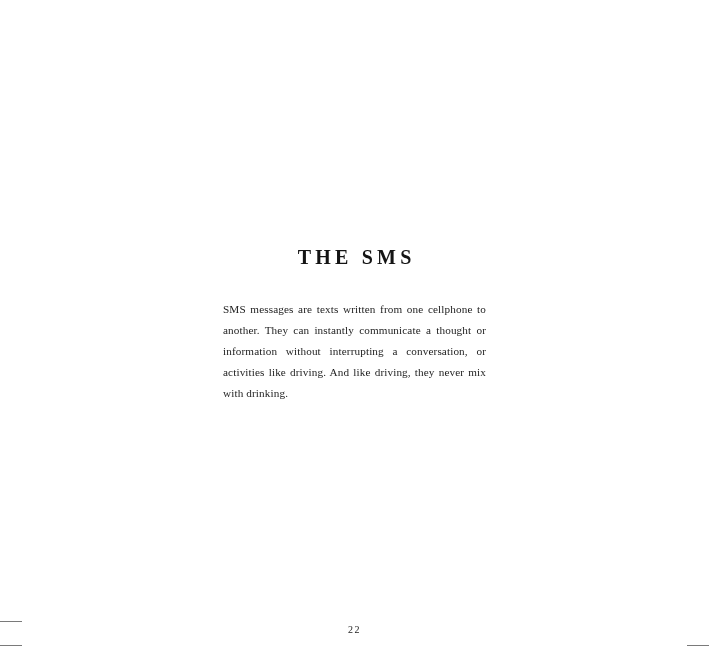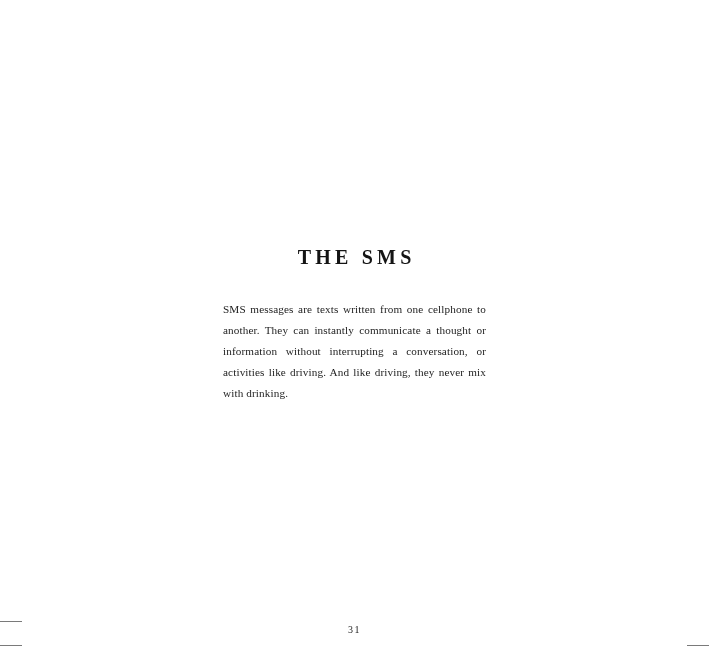--- a/index.html
+++ b/index.html
@@ -92,19 +92,19 @@
 </head>
 <body>
 
 <div class="page">
 
   <div class="content-block">
     <h1 class="page-heading">THE SMS</h1>
     <p class="body-text">SMS messages are texts written from one cellphone to another. They can instantly communicate a thought or information without interrupting a conversation, or activities like driving. And like driving, they never mix with drinking.</p>
   </div>
 
-  <div class="folio">31</div>
+  <div class="folio">22</div>
 
   <div class="crop-mark left-top"></div>
   <div class="crop-mark left-bottom"></div>
   <div class="crop-mark right-bottom"></div>
 
 </div>
 
 </body></html>

